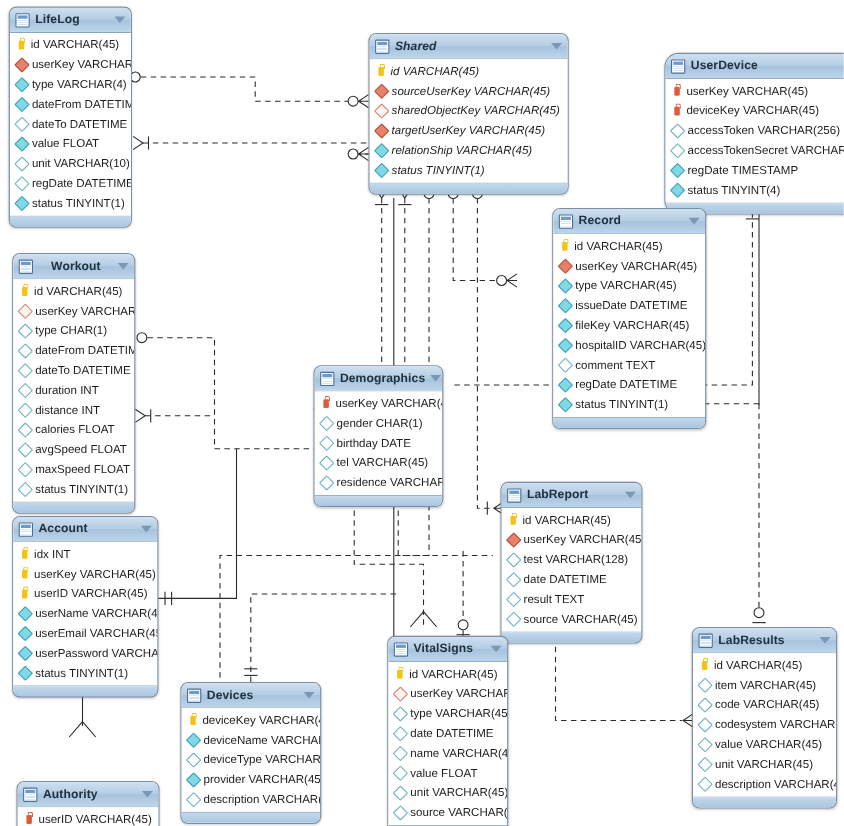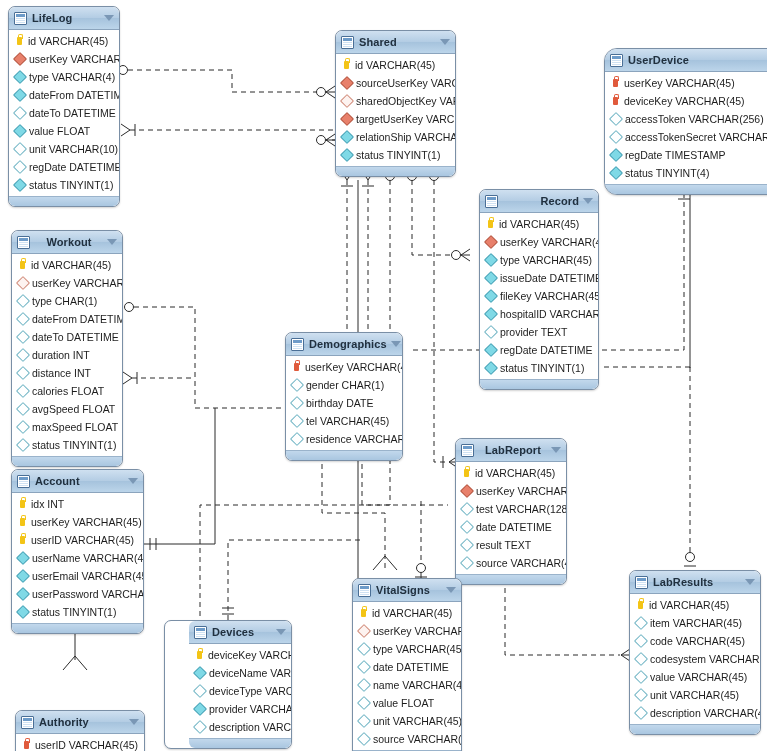--- a/index.html
+++ b/index.html
@@ -286,21 +286,21 @@
             <span class="col-ico ico-null"></span>
             <span class="col-txt">regDate DATETIME</span>
           </div>
           <div class="col-row">
             <span class="col-ico ico-nn"></span>
             <span class="col-txt">status TINYINT(1)</span>
           </div>
         </div>
         <div class="tbl-footer"></div>
       </div>
-      <div class="table-box" style="left: 335px; top: 30px; width: 121px;">
+      <div class="table-box" style="left: 335px; top: 30px; width: 182px; font-style: italic;">
         <div class="tbl-header">
           <span class="tbl-icon"></span>
           <span class="tbl-title">Shared</span>
           <span class="tbl-caret"></span>
         </div>
         <div class="tbl-body">
           <div class="col-row">
             <span class="col-ico ico-pk"></span>
             <span class="col-txt">id VARCHAR(45)</span>
           </div>
@@ -354,21 +354,21 @@
             <span class="col-ico ico-nn"></span>
             <span class="col-txt">regDate TIMESTAMP</span>
           </div>
           <div class="col-row">
             <span class="col-ico ico-nn"></span>
             <span class="col-txt">status TINYINT(4)</span>
           </div>
         </div>
         <div class="tbl-footer"></div>
       </div>
-      <div class="table-box" style="left: 479px; top: 189px; width: 120px; text-align: right;">
+      <div class="table-box" style="left: 502px; top: 189px; width: 140px;">
         <div class="tbl-header">
           <span class="tbl-icon"></span>
           <span class="tbl-title">Record</span>
           <span class="tbl-caret"></span>
         </div>
         <div class="tbl-body">
           <div class="col-row">
             <span class="col-ico ico-pk"></span>
             <span class="col-txt">id VARCHAR(45)</span>
           </div>
@@ -387,21 +387,21 @@
           <div class="col-row">
             <span class="col-ico ico-nn"></span>
             <span class="col-txt">fileKey VARCHAR(45)</span>
           </div>
           <div class="col-row">
             <span class="col-ico ico-nn"></span>
             <span class="col-txt">hospitalID VARCHAR(45)</span>
           </div>
           <div class="col-row">
             <span class="col-ico ico-null"></span>
-            <span class="col-txt">provider TEXT</span>
+            <span class="col-txt">comment TEXT</span>
           </div>
           <div class="col-row">
             <span class="col-ico ico-nn"></span>
             <span class="col-txt">regDate DATETIME</span>
           </div>
           <div class="col-row">
             <span class="col-ico ico-nn"></span>
             <span class="col-txt">status TINYINT(1)</span>
           </div>
         </div>
@@ -522,21 +522,21 @@
             <span class="col-ico ico-nn"></span>
             <span class="col-txt">userPassword VARCHAR(45)</span>
           </div>
           <div class="col-row">
             <span class="col-ico ico-nn"></span>
             <span class="col-txt">status TINYINT(1)</span>
           </div>
         </div>
         <div class="tbl-footer"></div>
       </div>
-      <div class="table-box" style="left: 455px; top: 438px; width: 112px; text-align: center;">
+      <div class="table-box" style="left: 455px; top: 438px; width: 129px;">
         <div class="tbl-header">
           <span class="tbl-icon"></span>
           <span class="tbl-title">LabReport</span>
           <span class="tbl-caret"></span>
         </div>
         <div class="tbl-body">
           <div class="col-row">
             <span class="col-ico ico-pk"></span>
             <span class="col-txt">id VARCHAR(45)</span>
           </div>
@@ -636,21 +636,21 @@
             <span class="col-ico ico-null"></span>
             <span class="col-txt">unit VARCHAR(45)</span>
           </div>
           <div class="col-row">
             <span class="col-ico ico-null"></span>
             <span class="col-txt">description VARCHAR(45)</span>
           </div>
         </div>
         <div class="tbl-footer"></div>
       </div>
-      <div class="table-box" style="left: 164px; top: 620px; width: 128px; padding-left: 24px;">
+      <div class="table-box" style="left: 164px; top: 620px; width: 128px;">
         <div class="tbl-header">
           <span class="tbl-icon"></span>
           <span class="tbl-title">Devices</span>
           <span class="tbl-caret"></span>
         </div>
         <div class="tbl-body">
           <div class="col-row">
             <span class="col-ico ico-pk"></span>
             <span class="col-txt">deviceKey VARCHAR(45)</span>
           </div>

